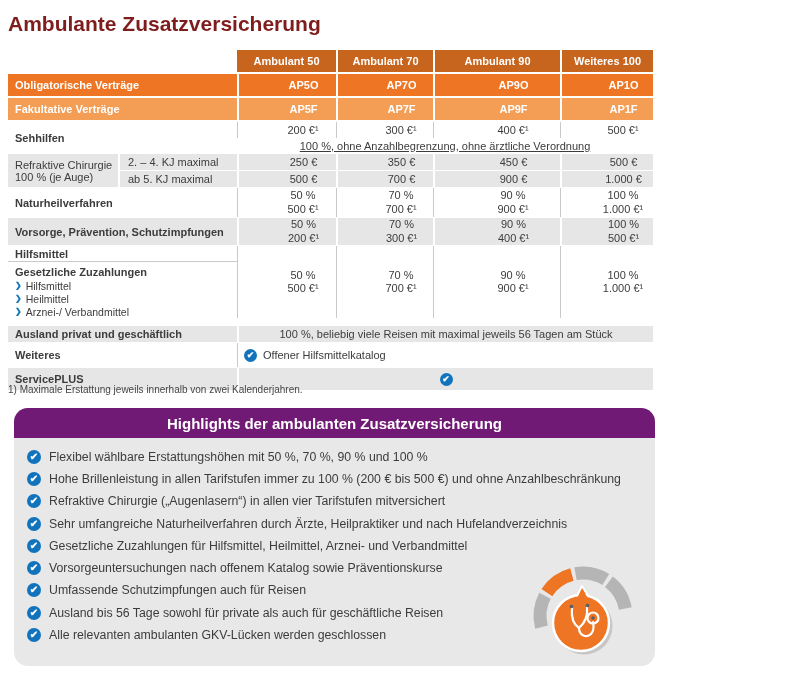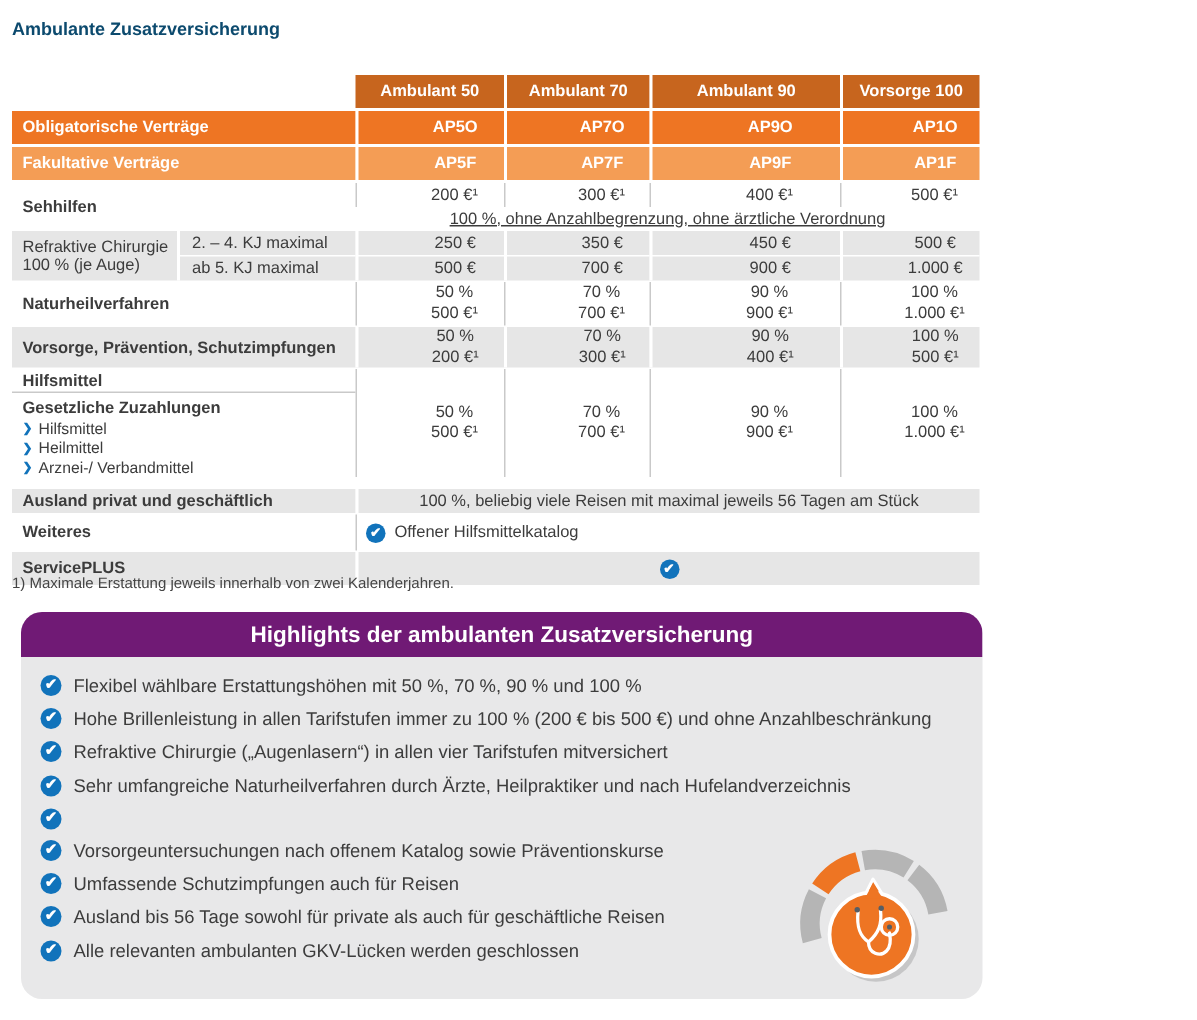--- a/index.html
+++ b/index.html
@@ -3,21 +3,21 @@
 <meta charset="utf-8">
 <style>
   * { box-sizing: border-box; }
   html,body { margin:0; padding:0; background:#fff; }
   .page {
     position:relative; width:798px; height:680px; background:#fff;
     font-family:"Liberation Sans", sans-serif; color:#3c3c3c; overflow:hidden;
   }
   .page-title {
     position:absolute; left:8px; top:12px; margin:0;
-    font-size:12px; font-weight:bold; color:#0c4a6e;
+    font-size:21px; font-weight:bold; color:#7f1d1d;
   }
 
   
   .tbl { position:absolute; left:8px; top:50px; width:645px; font-size:11px; }
   .grid { display:grid; grid-template-columns:229px 99px 97px 127px 93px; }
   .grid6 { display:grid; grid-template-columns:110px 119px 99px 97px 127px 93px; }
 
   .cell { display:flex; align-items:center; }
   .vcell { justify-content:center; text-align:center;padding-left:32px; }
   .lblcell { padding-left:7px; font-weight:bold; }
@@ -100,21 +100,21 @@
 
   <h1 class="page-title">Ambulante Zusatzversicherung</h1>
 
   <div class="tbl">
 
     <div class="grid r-head">
       <div class="cell"></div>
       <div class="hcell">Ambulant 50</div>
       <div class="hcell sep">Ambulant 70</div>
       <div class="hcell sep">Ambulant 90</div>
-      <div class="hcell sep">Vorsorge 100</div>
+      <div class="hcell sep">Weiteres 100</div>
     </div>
 
     <div class="grid r-contract bg-orange">
       <div class="cell lblcell">Obligatorische Verträge</div>
       <div class="cell vcell">AP5O</div>
       <div class="cell vcell">AP7O</div>
       <div class="cell vcell">AP9O</div>
       <div class="cell vcell">AP1O</div>
     </div>
 
@@ -265,20 +265,21 @@
       <li class="hl-item">
         <span class="check">✔</span>
         <span>Refraktive Chirurgie („Augenlasern“) in allen vier Tarifstufen mitversichert</span>
       </li>
       <li class="hl-item">
         <span class="check">✔</span>
         <span>Sehr umfangreiche Naturheilverfahren durch Ärzte, Heilpraktiker und nach Hufelandverzeichnis</span>
       </li>
       <li class="hl-item">
         <span class="check">✔</span>
+        <span>Gesetzliche Zuzahlungen für Hilfsmittel, Heilmittel, Arznei- und Verbandmittel</span>
       </li>
       <li class="hl-item">
         <span class="check">✔</span>
         <span>Vorsorgeuntersuchungen nach offenem Katalog sowie Präventionskurse</span>
       </li>
       <li class="hl-item">
         <span class="check">✔</span>
         <span>Umfassende Schutzimpfungen auch für Reisen</span>
       </li>
       <li class="hl-item">

